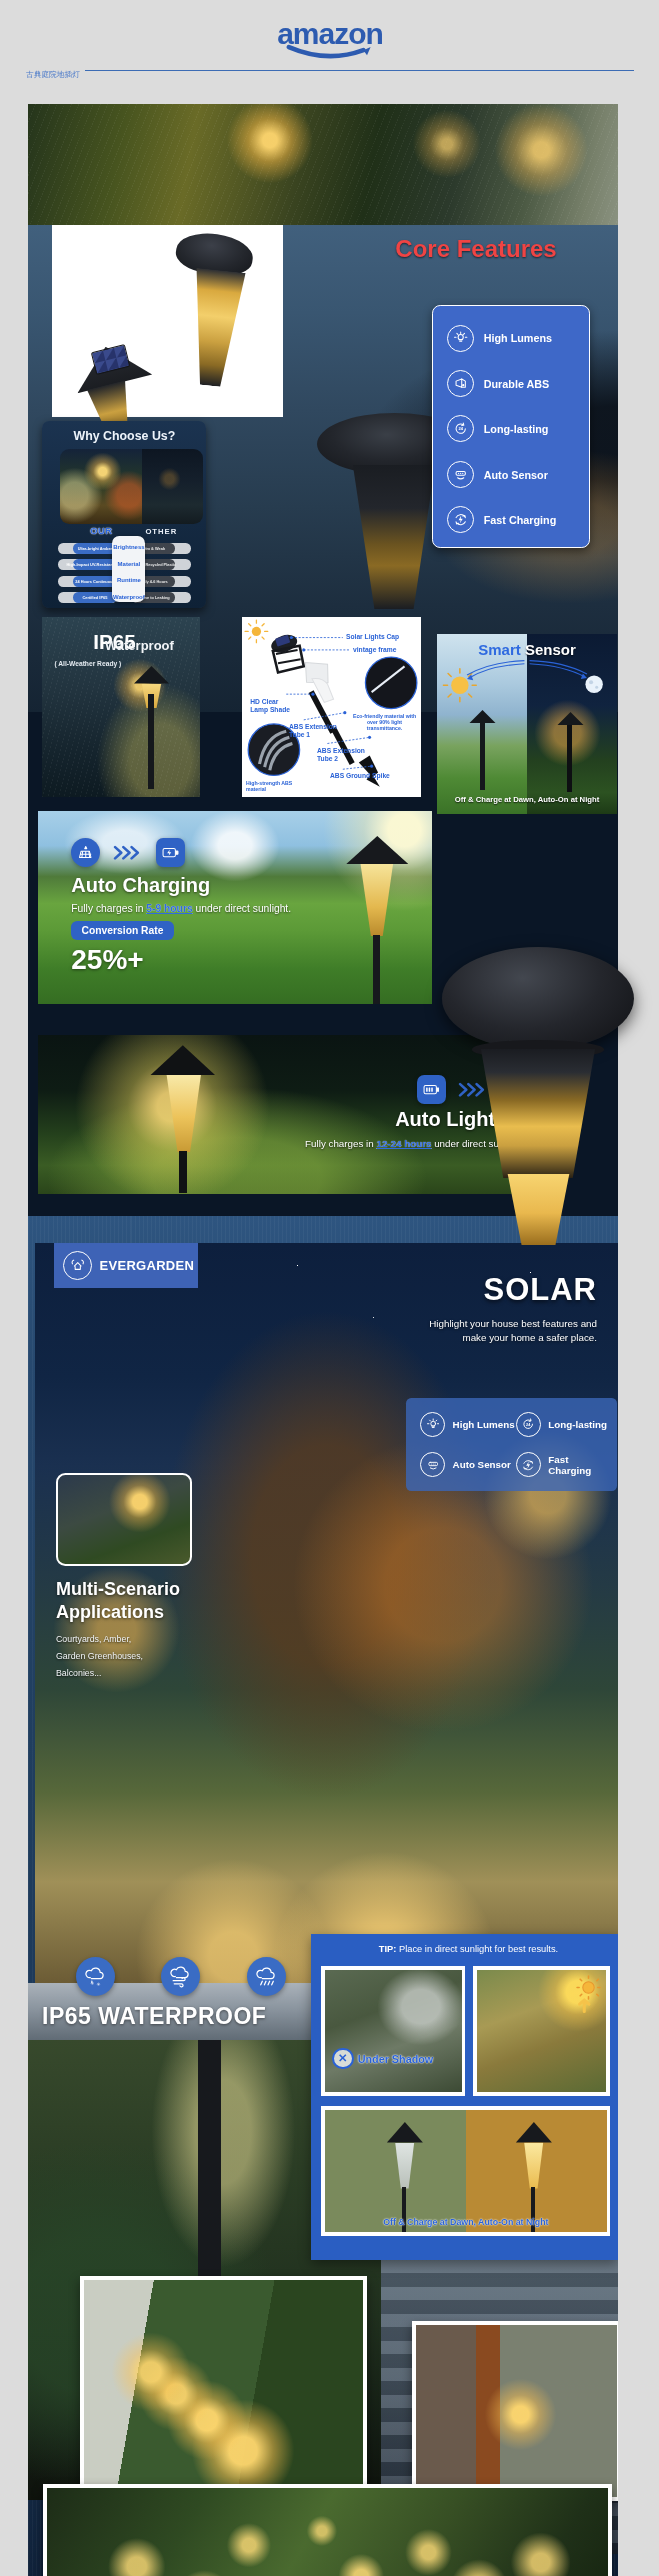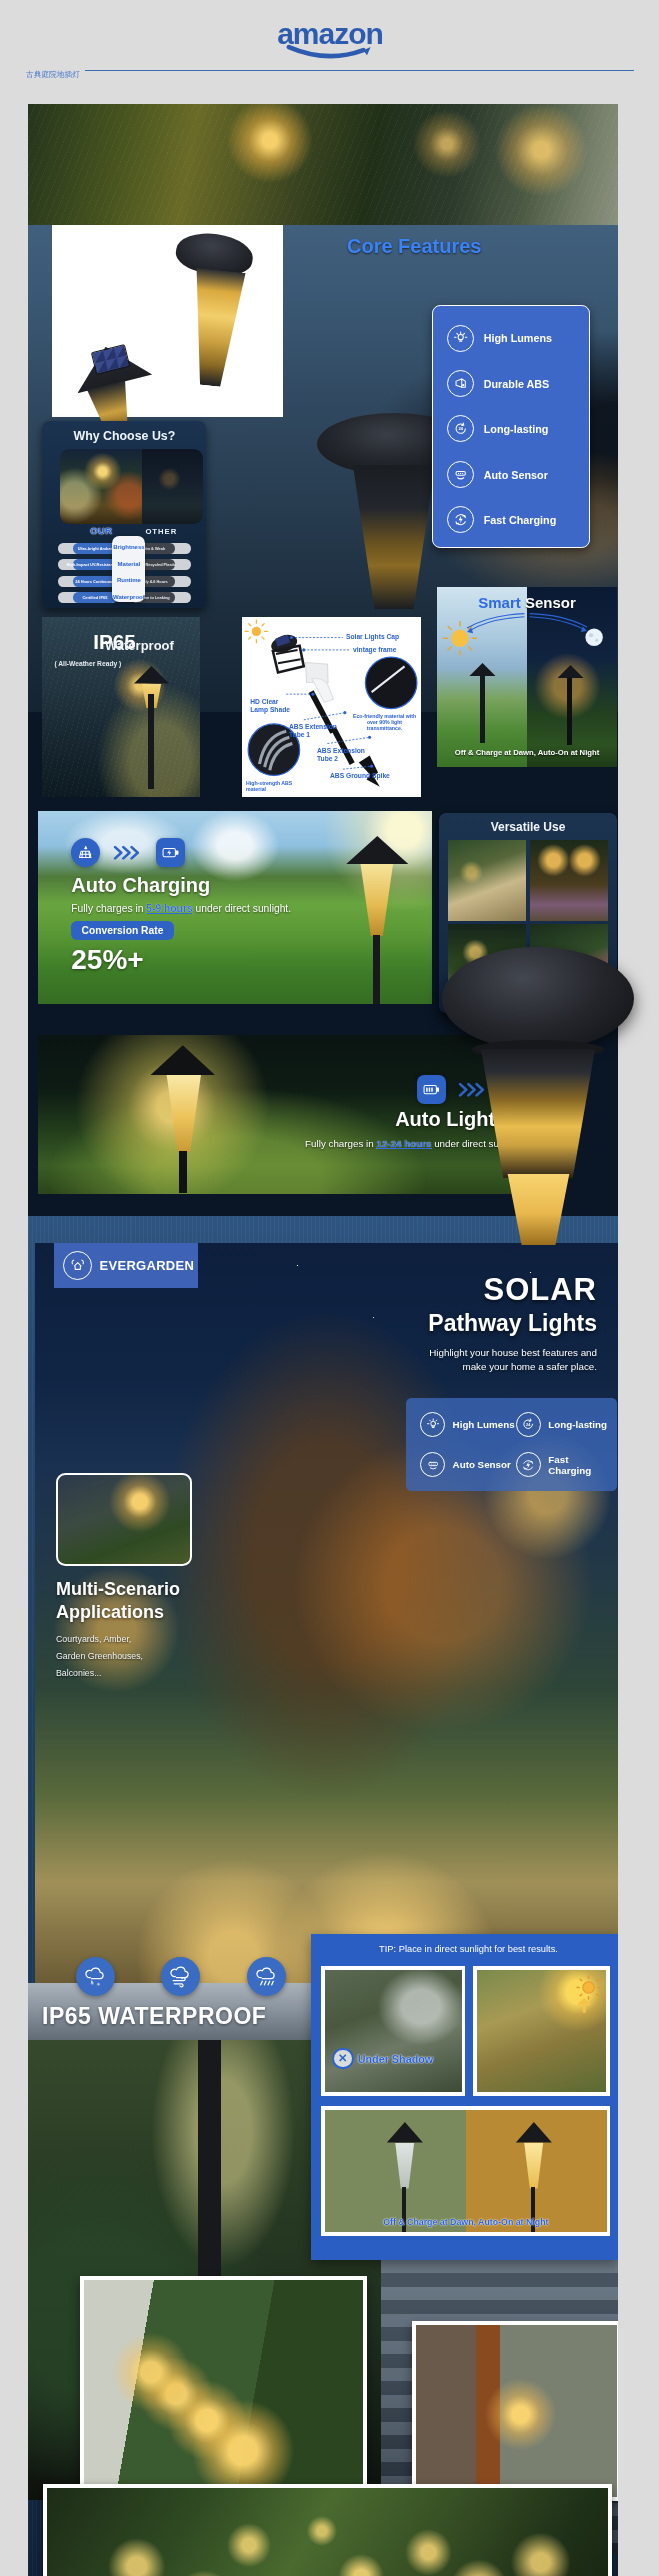--- a/index.html
+++ b/index.html
@@ -38,21 +38,21 @@
   .wc-lamp-glass{left:135px;top:45px;width:56px;height:116px;clip-path:polygon(6% 0,94% 0,70% 100%,34% 100%);
     background:linear-gradient(180deg,#2a2d33 0%,#d9a93f 18%,#f3cf6b 40%,#caa040 62%,#8a6a24 82%,#1d1f24 100%);transform:rotate(6deg);}
   .wc-lamp2-cap{left:20.6px;top:121px;width:77px;height:49px;clip-path:polygon(50% 0,100% 78%,0 78%);
     background:linear-gradient(180deg,#2a2d33,#17191d);transform:rotate(-14deg);}
   .wc-panel{left:41px;top:123px;width:33px;height:20.6px;transform:rotate(-14deg);
     background:linear-gradient(135deg,#3a4a8c 0 48%,#27336b 52% 100%);
     border:1.5px solid #14161a;border-radius:2.1px;
     background-size:11.3px 10.3px;}
   .wc-lamp2-body{left:37px;top:159px;width:49px;height:62px;clip-path:polygon(10% 0,90% 0,66% 100%,34% 100%);
     background:linear-gradient(180deg,#202329 0%,#caa040 45%,#8a6a24 75%,#1a1c21 100%);transform:rotate(-14deg);}
-  #core-title{left:319px;top:131px;width:258px;font-size:20px;font-weight:bold;color:#3b82f6;text-shadow:0 1px 2.1px rgba(0,0,0,.6);}
+  #core-title{left:319px;top:131px;width:258px;text-align:center;font-size:24px;font-weight:bold;color:#ef4444;text-shadow:0 1px 2.1px rgba(0,0,0,.6);}
   #core-card{left:404px;top:201px;width:156px;height:241px;background:#3e68c8;border:1px solid #fff;border-radius:8.2px;box-shadow:0 3.1px 9.3px rgba(0,0,0,.45);}
   .core-item{position:absolute;left:14.4px;width:129px;height:27px;display:flex;align-items:center;gap:9.3px;}
   .ic-circle{width:25px;height:25px;border:1.3px solid #fff;border-radius:50%;display:flex;align-items:center;justify-content:center;flex:none;}
   .core-item .t{font-size:10.8px;font-weight:bold;color:#fff;}
   
   #wcu{left:14.4px;top:317px;width:164px;height:187px;border-radius:7.2px;background:linear-gradient(180deg,#1b3350 0%,#142941 55%,#0e2136 100%);box-shadow:0 3.1px 8.2px rgba(0,0,0,.5);}
   #wcu .title{position:absolute;left:0;top:8.2px;width:164px;text-align:center;font-size:12.4px;font-weight:bold;color:#eef4fb;}
   #wcu-img-our{left:17.5px;top:28px;width:82px;height:75px;border-radius:9.3px 0 0 9.3px;
     background:
       radial-gradient(circle at 52% 30%,rgba(255,220,120,.95) 0 6%,rgba(255,190,80,.45) 14%,transparent 28%),
@@ -84,21 +84,21 @@
   #ip65-card .t1{position:absolute;left:11.3px;top:13.4px;font-size:20.6px;font-weight:bold;color:#fff;margin-left:40px;}
   #ip65-card .t2{position:absolute;left:63px;top:20.6px;font-size:13px;font-weight:bold;color:#f2f5f8;}
   #ip65-card .sub{position:absolute;left:12.4px;top:43px;font-size:6.7px;font-weight:bold;color:#e6ecf2;}
   .ip-pole{left:106px;top:77px;width:6.2px;height:95px;background:#15181c;}
   .ip-head{left:92px;top:49px;width:35px;height:17.5px;clip-path:polygon(50% 0,100% 100%,0 100%);background:#15181c;}
   .ip-glass{left:98px;top:67px;width:23px;height:24px;clip-path:polygon(8% 0,92% 0,72% 100%,28% 100%);
     background:linear-gradient(180deg,#f6d87e,#d9a93f);box-shadow:0 0 11.3px 3.1px rgba(255,200,90,.35);}
   #diagram-card{left:214px;top:513px;width:179px;height:180px;background:#fff;}
   .dg-label{position:absolute;font-size:6.7px;font-weight:bold;color:#2a62d6;line-height:7.7px;}
   .dg-cap-sm{position:absolute;font-size:5.2px;font-weight:bold;color:#2a62d6;line-height:6.2px;}
-  #smart-card{left:409px;top:483px;width:212px;height:180px;overflow:hidden;padding-left:10px;}
+  #smart-card{left:409px;top:530px;width:212px;height:180px;overflow:hidden;padding-left:10px;}
   #smart-day{left:0;top:0;width:90px;height:180px;
     background:linear-gradient(180deg,#cfe3ee 0%,#aac9de 28%,#8fb3ce 45%,#79a35f 62%,#4f8a35 80%,#3a7227 100%);}
   #smart-night{left:90px;top:0;width:90px;height:180px;
     background:
       radial-gradient(circle at 45% 55%,rgba(255,180,70,.5) 0 12%,transparent 30%),
       linear-gradient(180deg,#0b1a33 0%,#10233f 40%,#23401f 70%,#2c5221 88%,#1d3a16 100%);}
   #smart-title{left:0;top:7.2px;width:180px;text-align:center;font-size:15px;font-weight:bold;}
   #smart-title .em{color:#2f6ae0;}
   #smart-title .rest{color:#fff;text-shadow:0 0.5px 1.5px rgba(0,0,0,.6);}
   #smart-cap{left:0;top:161px;width:180px;text-align:center;font-size:7.7px;font-weight:bold;color:#fff;text-shadow:0 0.5px 1.5px rgba(0,0,0,.8);}
@@ -199,21 +199,21 @@
       linear-gradient(90deg,transparent 0 170px,#17191d 170px 193px,transparent 193px),
       radial-gradient(ellipse at 55% 20%,rgba(230,220,150,.55) 0 10%,transparent 26%),
       radial-gradient(ellipse at 20% 60%,rgba(40,70,40,.8) 0 20%,transparent 45%),
       linear-gradient(180deg,#37492c 0%,#2a3c24 30%,#20301e 60%,#141d14 85%,#0e120c 100%);}
   #stairs-photo{left:353px;top:1044px;width:237px;height:294px;
     background:
       repeating-linear-gradient(180deg,rgba(255,255,255,.10) 0 13.4px,rgba(0,0,0,.18) 13.4px 27px),
       linear-gradient(180deg,#5a6a78 0%,#4a5866 40%,#333f4c 75%,#202a36 100%);}
   #tip-panel{left:283px;top:718px;width:307px;height:326px;background:#2a5ec2;box-shadow:0 4.1px 11.3px rgba(0,0,0,.4);}
   #tip-text{position:absolute;left:0;top:10.3px;width:307px;text-align:center;font-size:9.3px;color:#fff;}
-  #tip-text b{font-weight:normal;margin-left:8px;}
+  #tip-text b{font-weight:bold;margin-left:8px;}
   .tip-card{position:absolute;background:#fff;padding:3.6px;box-sizing:border-box;}
   .tc-inner{width:100%;height:100%;position:relative;overflow:hidden;}
   #tipA{left:10.3px;top:32px;width:144px;height:130px;}
   #tipA .tc-inner{background:
       radial-gradient(ellipse at 70% 30%,rgba(200,205,200,.8) 0 14%,transparent 32%),
       linear-gradient(160deg,#5a6a52 0%,#49583f 35%,#6e7a66 60%,#3c4a34 100%);}
   #tipB{left:162px;top:32px;width:137px;height:130px;}
   #tipB .tc-inner{background:
       radial-gradient(circle at 78% 18%,rgba(255,220,90,.95) 0 8%,rgba(255,200,70,.4) 16%,transparent 28%),
       linear-gradient(160deg,#7a8a4c 0%,#a89a54 35%,#8a7a3c 60%,#5a6a34 100%);}
@@ -542,27 +542,20 @@
               <path d="M15 5 L10 12 h4 L13 17 L18 10 h-4 Z" fill="#fff"></path>
             </svg>
         </span>
       </div>
       <div class="abs" id="charge-title">Auto Charging</div>
       <div class="abs" id="charge-sub"><span>Fully charges in </span><span class="em">5-9 hours</span><span> under direct sunlight.</span></div>
       <div class="abs" id="charge-badge">Conversion Rate</div>
       <div class="abs" id="charge-val">25%+</div>
     </div>
 
-    <div class="abs" id="versatile">
-      <div class="title">Versatile Use</div>
-      <div class="vcell v1" style="left:9.3px;top:27px;"></div>
-      <div class="vcell v2" style="left:91px;top:27px;"></div>
-      <div class="vcell v3" style="left:9.3px;top:111px;"></div>
-      <div class="vcell v4" style="left:91px;top:111px;"></div>
-    </div>
 
     <div class="abs" id="light-banner">
       <div class="abs lb-cap"></div>
       <div class="abs lb-glass"></div>
       <div class="abs lb-pole"></div>
       <div class="abs" id="light-icons">
         <span class="big-square">
           <svg width="16.5" height="11.3" viewBox="0 0 32 22">
               <g stroke="#fff" stroke-width="2" fill="none">
                 <rect x="2" y="3" width="24" height="16" rx="3"></rect>
@@ -613,21 +606,20 @@
               <path d="M8 16 L15 9 L22 16 M10 16 v6 h10 v-6"></path>
               <path d="M5 12 Q2 6 8 4 M25 12 Q28 6 22 4"></path>
             </g>
           </svg>
       </span>
       <span class="name">EVERGARDEN</span>
     </div>
 
     <div class="abs" id="headline">
       <div class="h1">SOLAR</div>
-      <div class="h2">Pathway Lights</div>
       <div class="tag">
         <div>Highlight your house best features and</div>
         <div>make your home a safer place.</div>
       </div>
     </div>
 
     <div class="abs" id="pills">
       <div class="pill">
         <span class="ic-circle">
           <svg width="12.4" height="12.4" viewBox="0 0 26 26">

